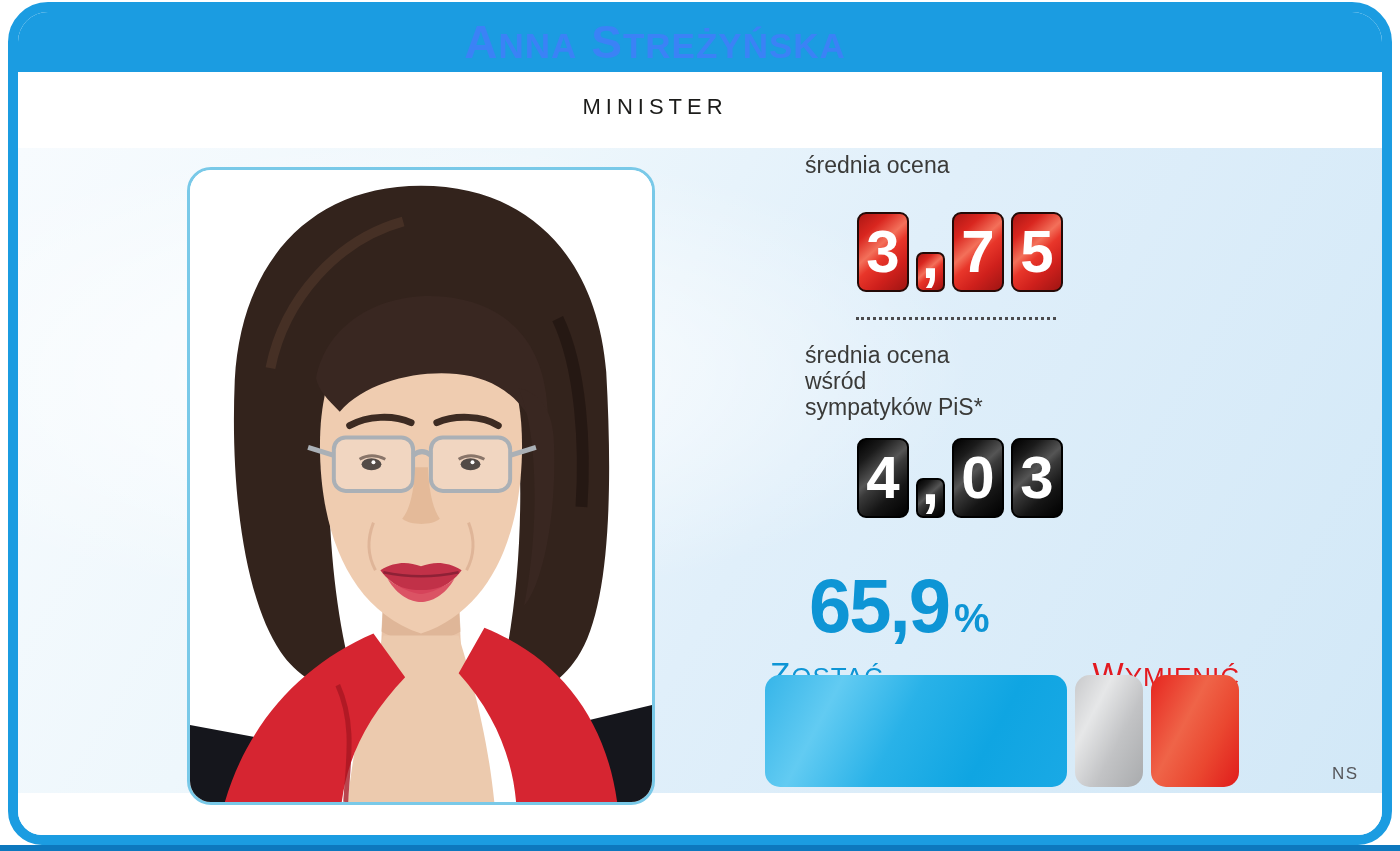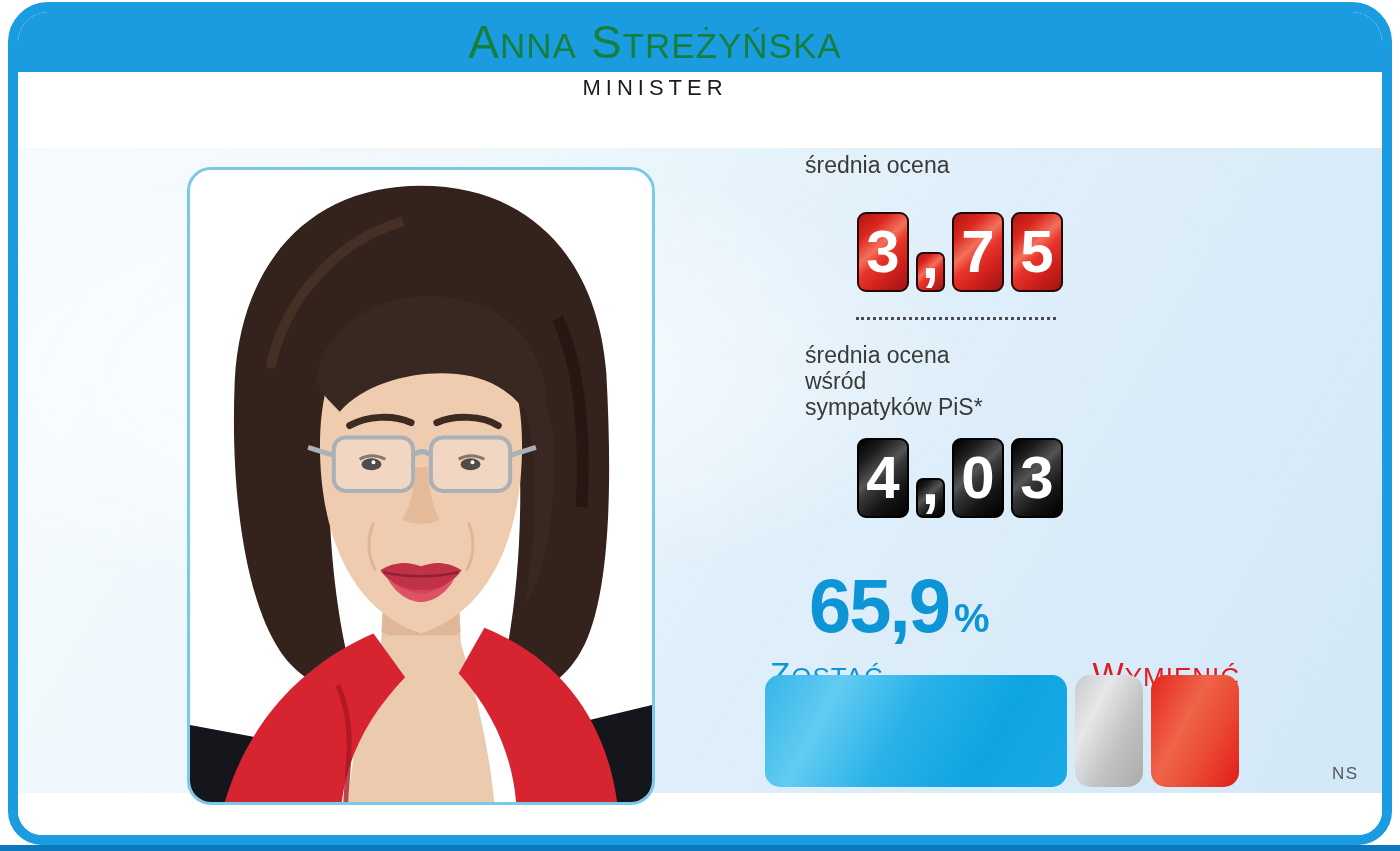--- a/index.html
+++ b/index.html
@@ -13,26 +13,26 @@
   .card {
     position:absolute; left:8px; top:2px; width:1384px; height:843px;
     border:10px solid #1b9ce1; border-radius:40px 40px 34px 34px;
     overflow:hidden; background:#ffffff;
   }
 
   
   .header-band { position:absolute; left:0; top:0; width:100%; height:60px; background:#1b9ce1; }
   .title-wrap { position:absolute; left:0; top:0; width:1274px; height:60px;
     display:flex; align-items:center; justify-content:center; }
-  .title { color:#15803d; font-weight:normal; font-size:35px; letter-spacing:1px; white-space:nowrap; }
+  .title { color:#3b82f6; font-weight:bold; font-size:35px; letter-spacing:1px; white-space:nowrap; }
   .title .cap { font-size:46px; }
   .title .word-gap { display:inline-block; width:14px; }
 
   .white-band { position:absolute; left:0; top:60px; width:100%; height:76px; background:#ffffff; }
-  .subtitle-wrap { position:absolute; left:0; top:60px; width:1274px; text-align:center; padding-top:2px; }
+  .subtitle-wrap { position:absolute; left:0; top:60px; width:1274px; text-align:center; padding-top:21px; }
   .subtitle-line { font-size:22px; line-height:28px; letter-spacing:5px; color:#1c1c1a; }
 
   .content-bg { position:absolute; left:0; top:136px; width:100%; height:645px;
     background:
       radial-gradient(70% 60% at 28% 35%, rgba(255,255,255,0.95) 0%, rgba(255,255,255,0) 60%),
       linear-gradient(120deg, #f7fbfe 0%, #eef7fc 30%, #e0effa 55%, #d2e8f7 100%);
   }
   .footer-band { position:absolute; left:0; top:781px; width:100%; height:42px; background:#ffffff; }
 
   

